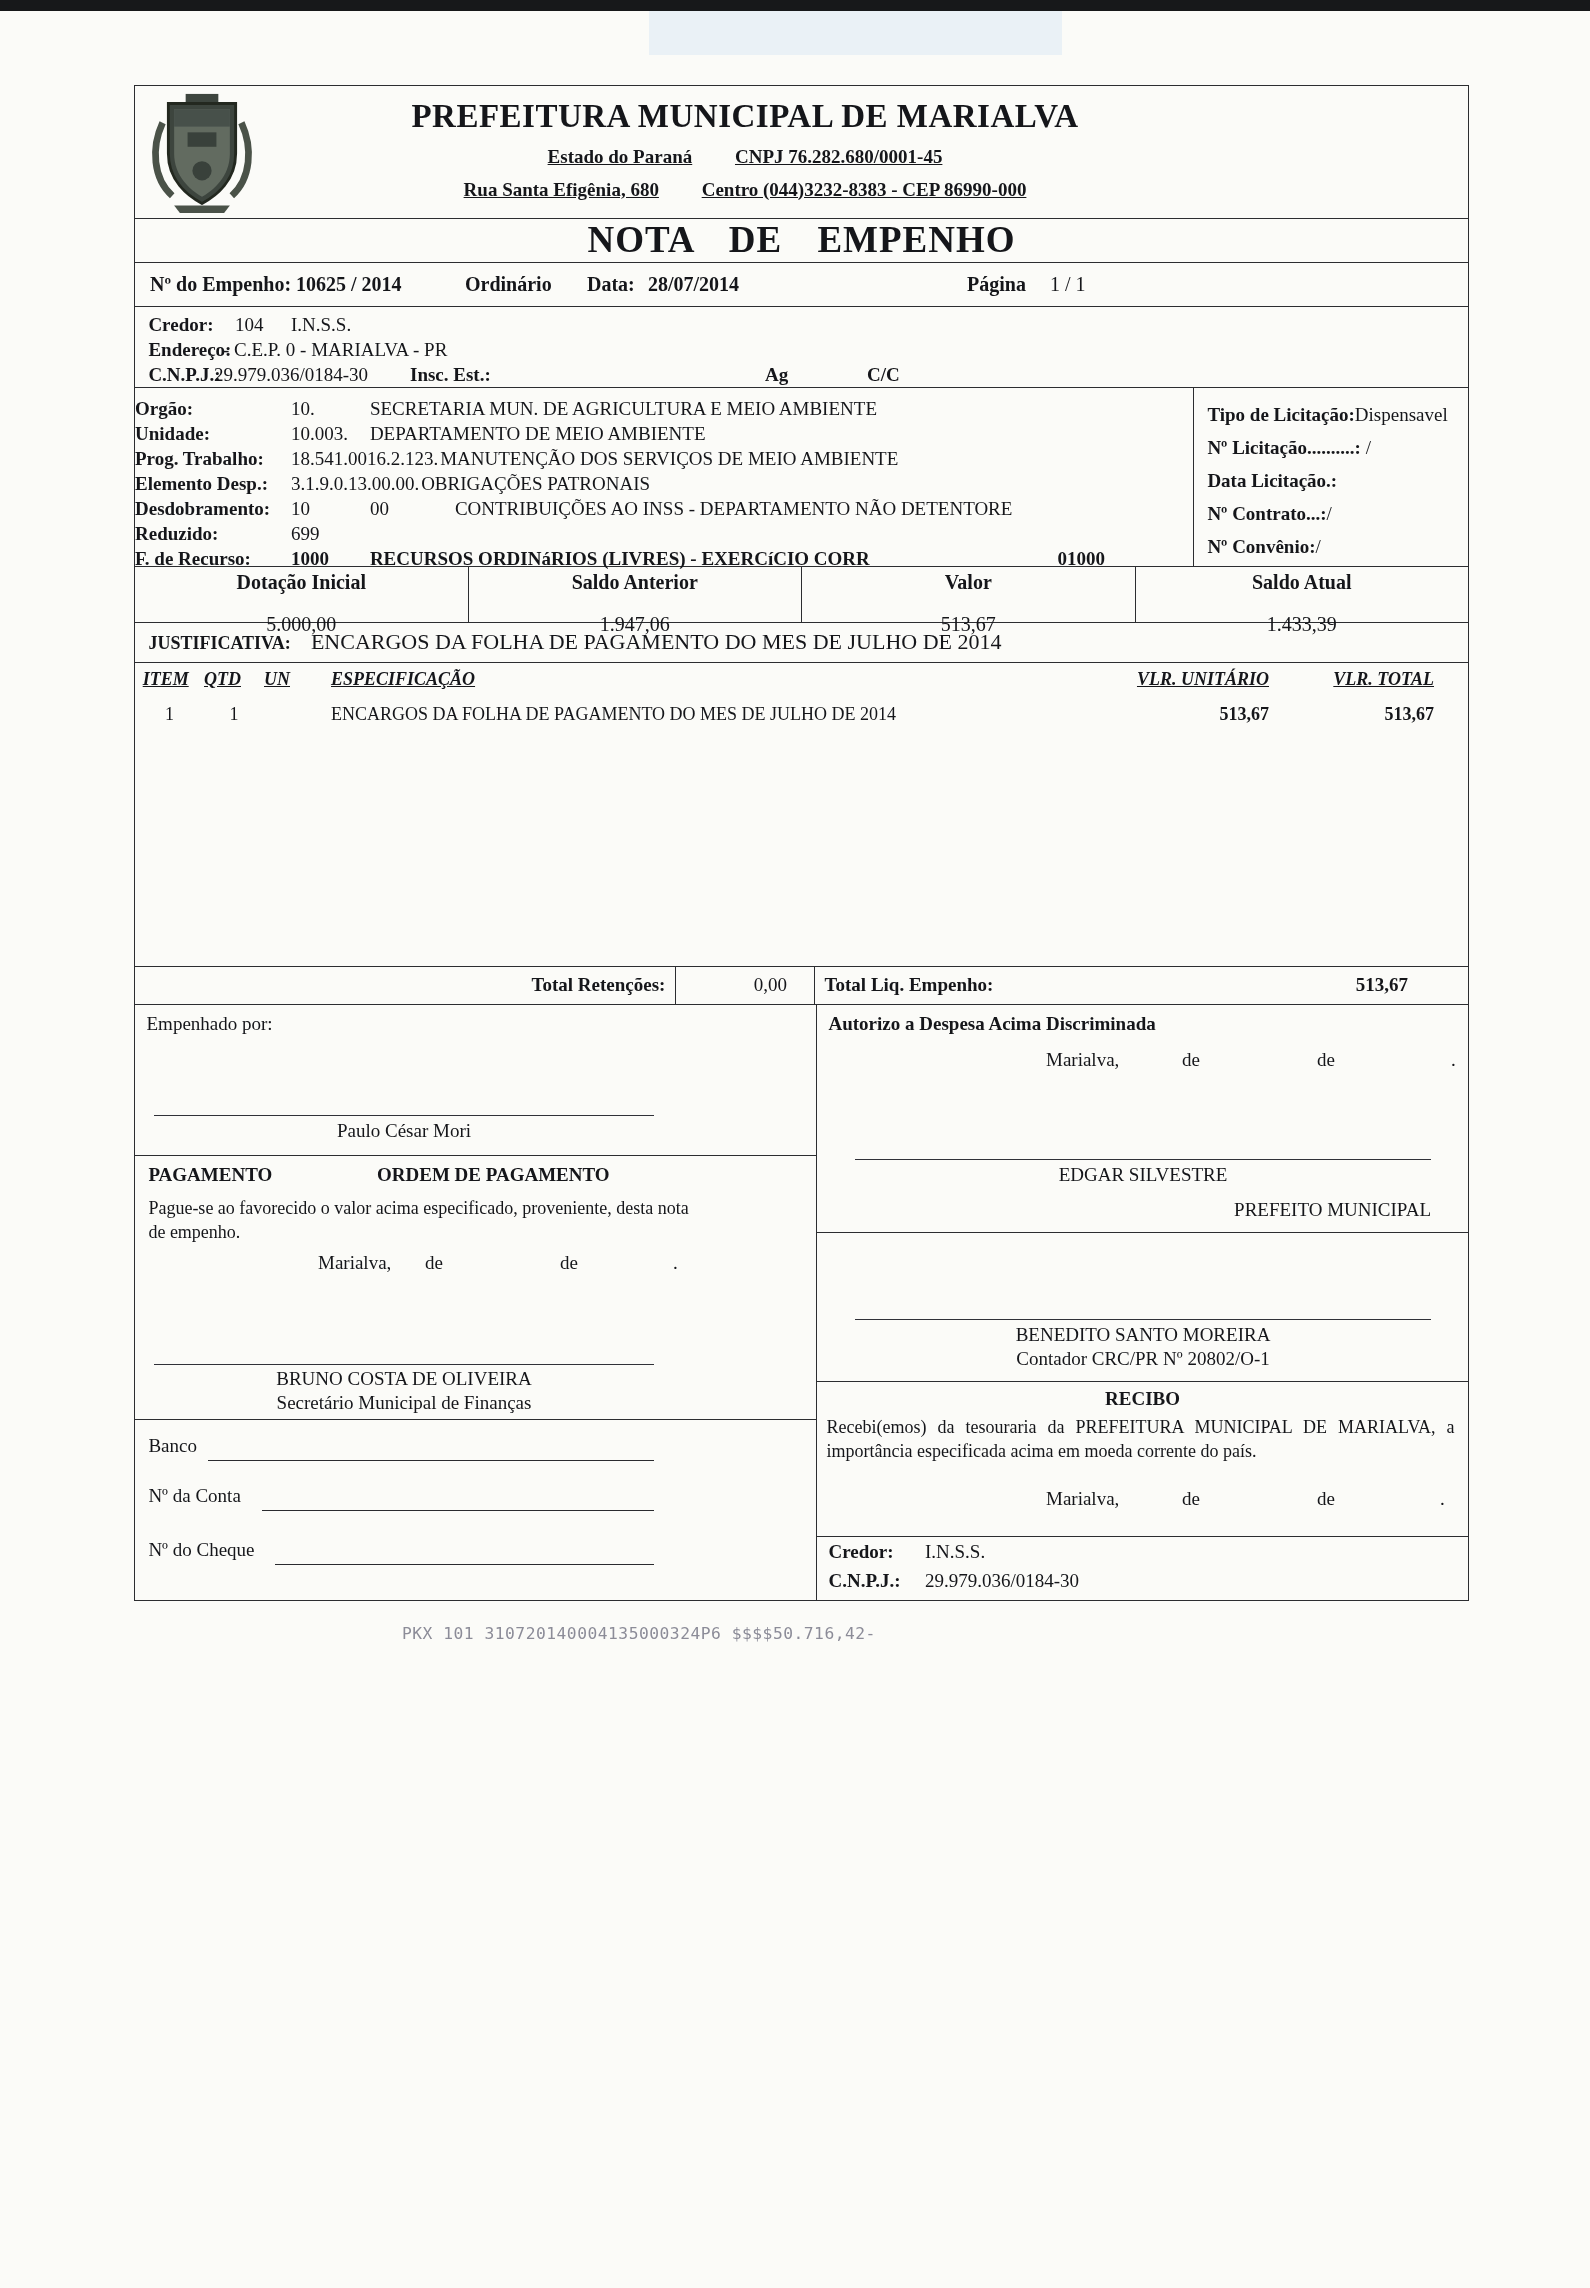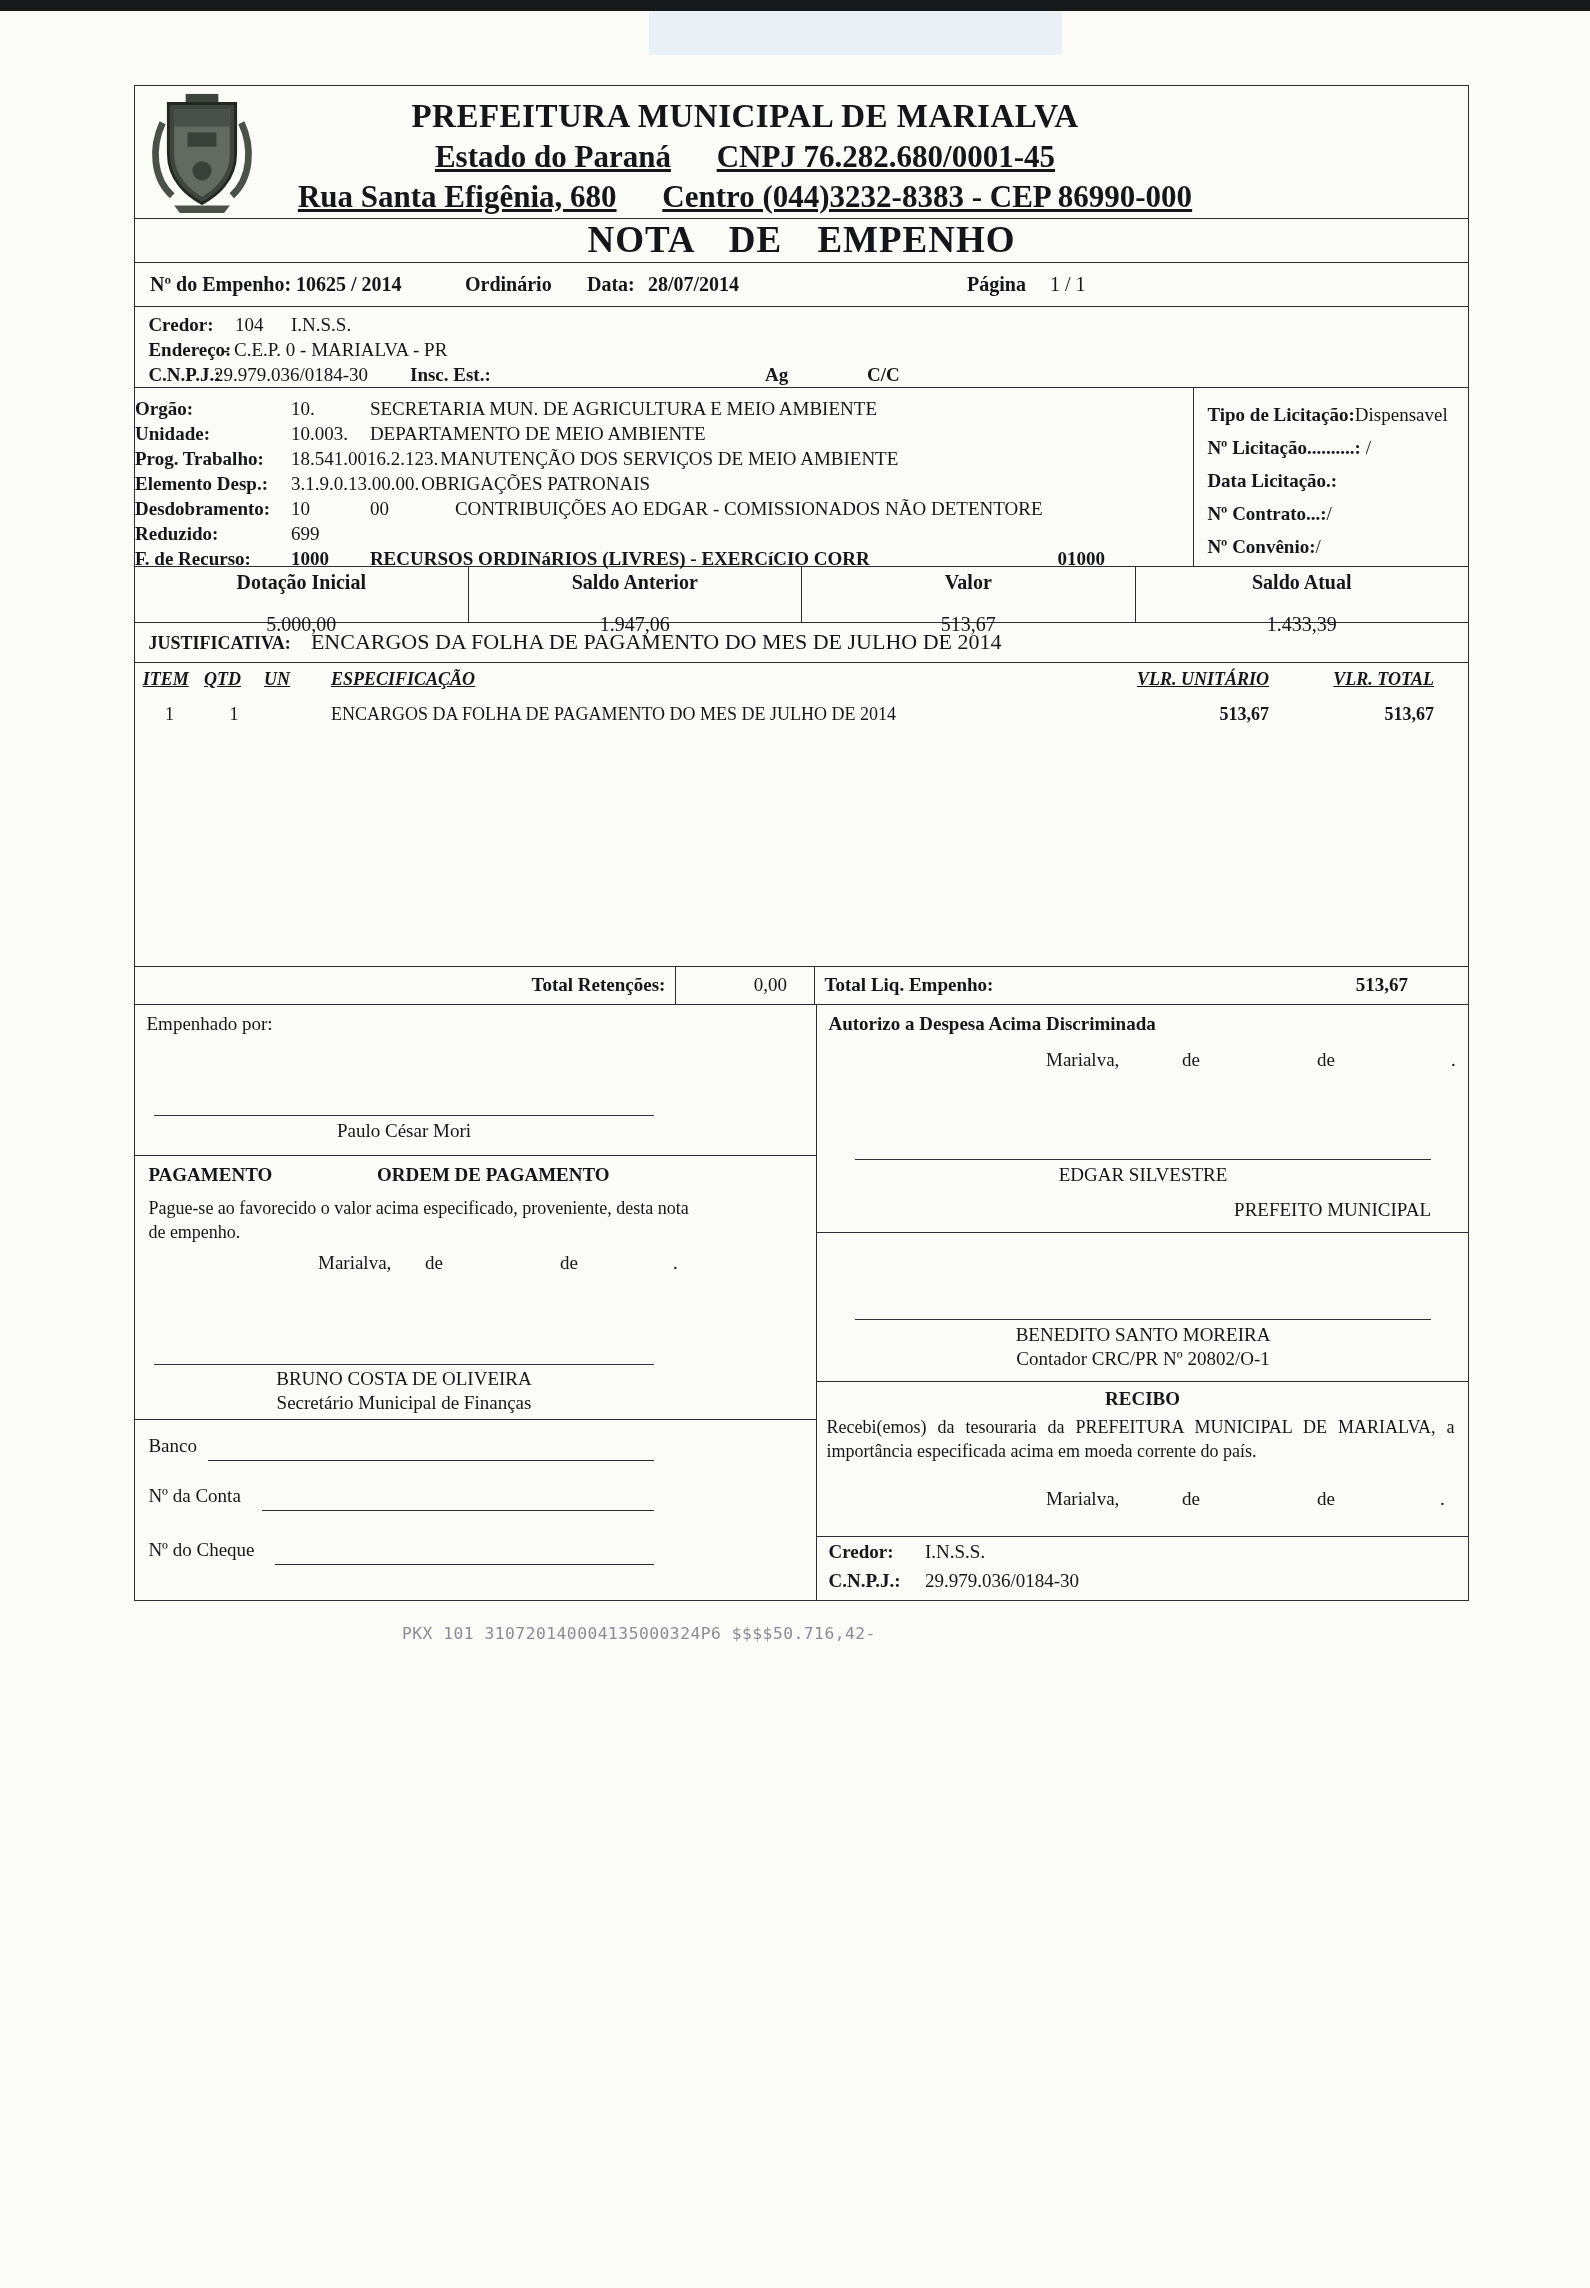--- a/index.html
+++ b/index.html
@@ -9,21 +9,21 @@
   .scan-edge{position:absolute;top:0;left:0;width:100%;height:10.6px;background:#17181a}
   .scan-tint{position:absolute;top:10.6px;left:649px;width:413px;height:44px;background:#eaf1f6}
   .form{position:absolute;left:134px;top:85px;width:1335px;font-size:19px}
   .sec{position:relative;border:1.9px solid #2c2d30;border-top:none}
   .sec.first{border-top:1.9px solid #2c2d30}
   
   .header{height:134px}
   .logo{position:absolute;left:13.4px;top:5.8px;width:108px;height:123px}
   .h-text{margin-left:123px;width:974px;text-align:center;padding-top:11.5px}
   .h-title{font-size:33px;font-weight:bold;letter-spacing:0.5px}
-  .h-row{margin-top:4px;font-size:31px;font-weight:bold;white-space:nowrap}
+  .h-row{margin-top:11px;font-size:19px;font-weight:bold;white-space:nowrap}
   .h-row span{text-decoration:underline;margin:0 19px}
   
   .nota{height:44px;line-height:41px;text-align:center;font-size:37px;font-weight:bold;word-spacing:25px;letter-spacing:1px}
   
   .emprow{height:44px;font-size:20px;line-height:42px}
   .emprow span{position:absolute;white-space:nowrap}
   .e-lab{left:15px;font-weight:bold}
   .e-num{left:161px;font-weight:bold}
   .e-type{left:330px;font-weight:bold}
   .e-datelab{left:452px;font-weight:bold}
@@ -238,21 +238,21 @@
           <span class="b-label">Elemento Desp.:</span>
             <span class="b-code">3.1.9.0.13.00.00.</span>
             <span class="b-code2"></span>
             <span class="b-desc">OBRIGAÇÕES PATRONAIS</span>
             <span class="b-extra"></span>
         </div>
         <div class="b-row">
           <span class="b-label">Desdobramento:</span>
             <span class="b-code">10</span>
             <span class="b-code2">00</span>
-            <span class="b-desc">CONTRIBUIÇÕES AO EDGAR - COMISSIONADOS NÃO DETENTORE</span>
+            <span class="b-desc">CONTRIBUIÇÕES AO INSS - DEPARTAMENTO NÃO DETENTORE</span>
             <span class="b-extra"></span>
         </div>
         <div class="b-row">
           <span class="b-label">Reduzido:</span>
             <span class="b-code">699</span>
             <span class="b-code2"></span>
             <span class="b-desc"></span>
             <span class="b-extra"></span>
         </div>
         <div class="b-row allbold">

